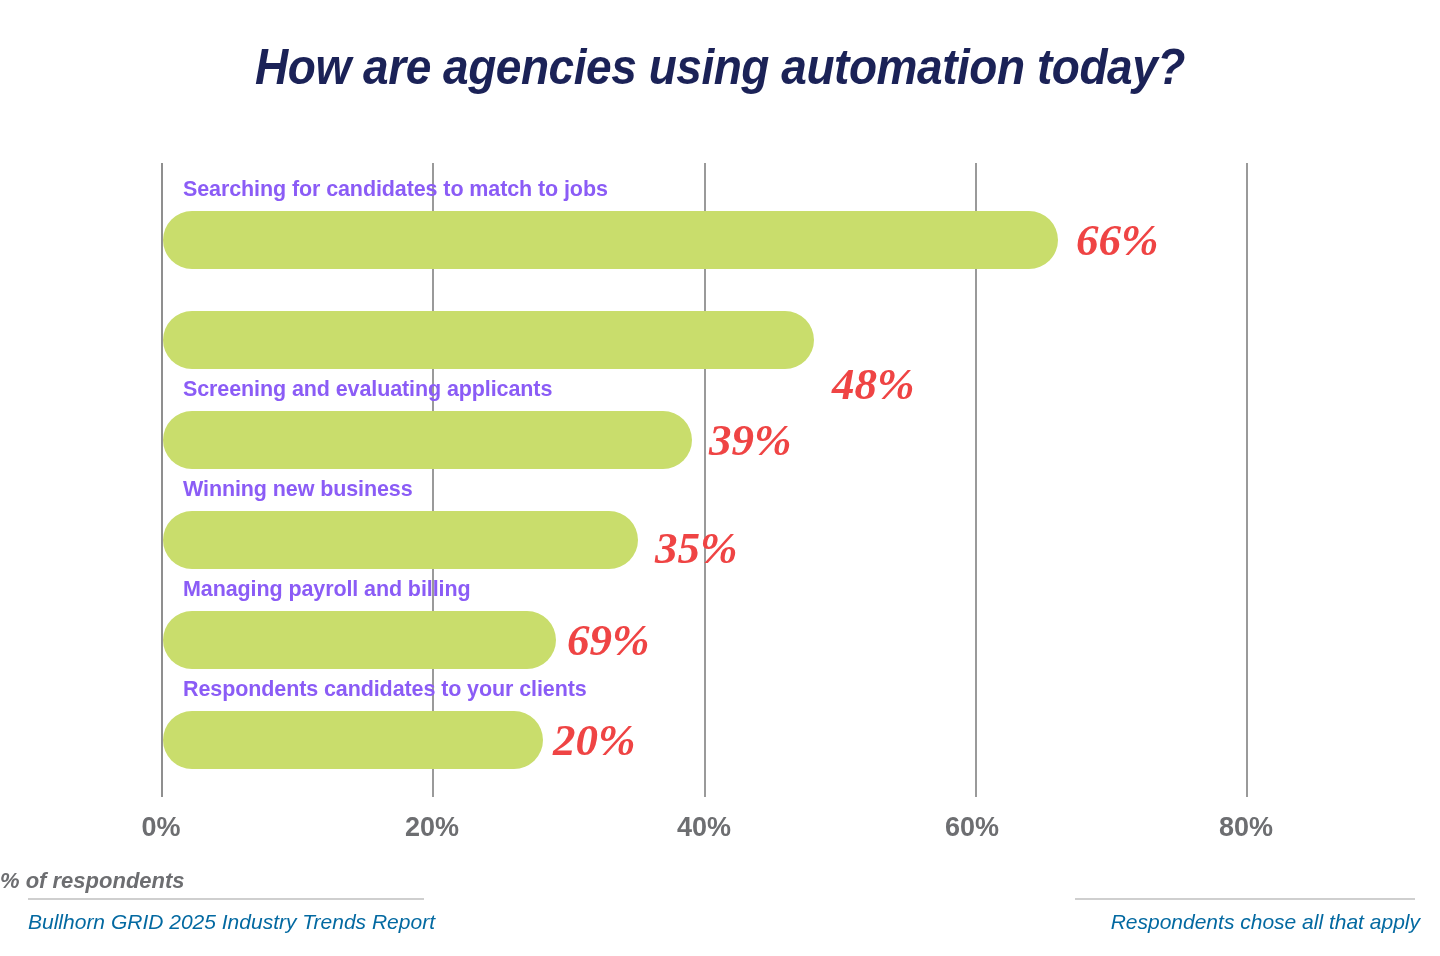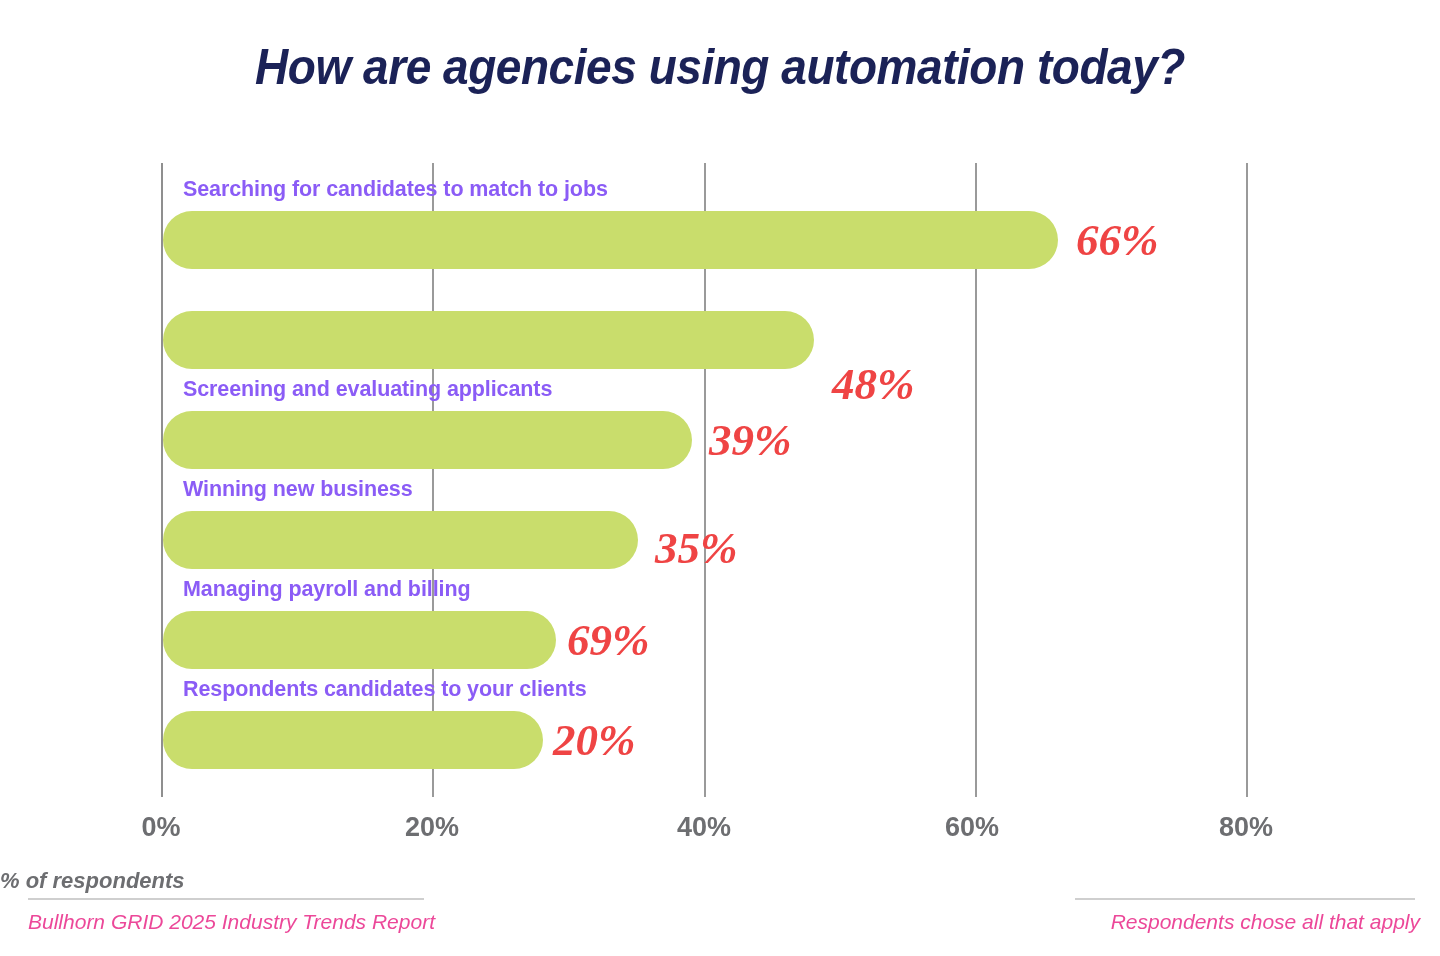--- a/index.html
+++ b/index.html
@@ -137,21 +137,21 @@
   }
   #footer-rule-left  { left: 28px;  width: 396px; }
   #footer-rule-right { left: 1075px; width: 340px; }
 
   .footer-text {
     position: absolute;
     top: 910px;
     font-family: "Liberation Sans", sans-serif;
     font-size: 21px;
     font-style: italic;
-    color: #ec4899;
+    color: #0369a1;
     white-space: nowrap;
   }
   #footer-left  { left: 28px; }
   #footer-right { right: 20px; }
 </style>
 </head>
 <body>
 
 <div id="chart-title">How are agencies using automation today?</div>
 

